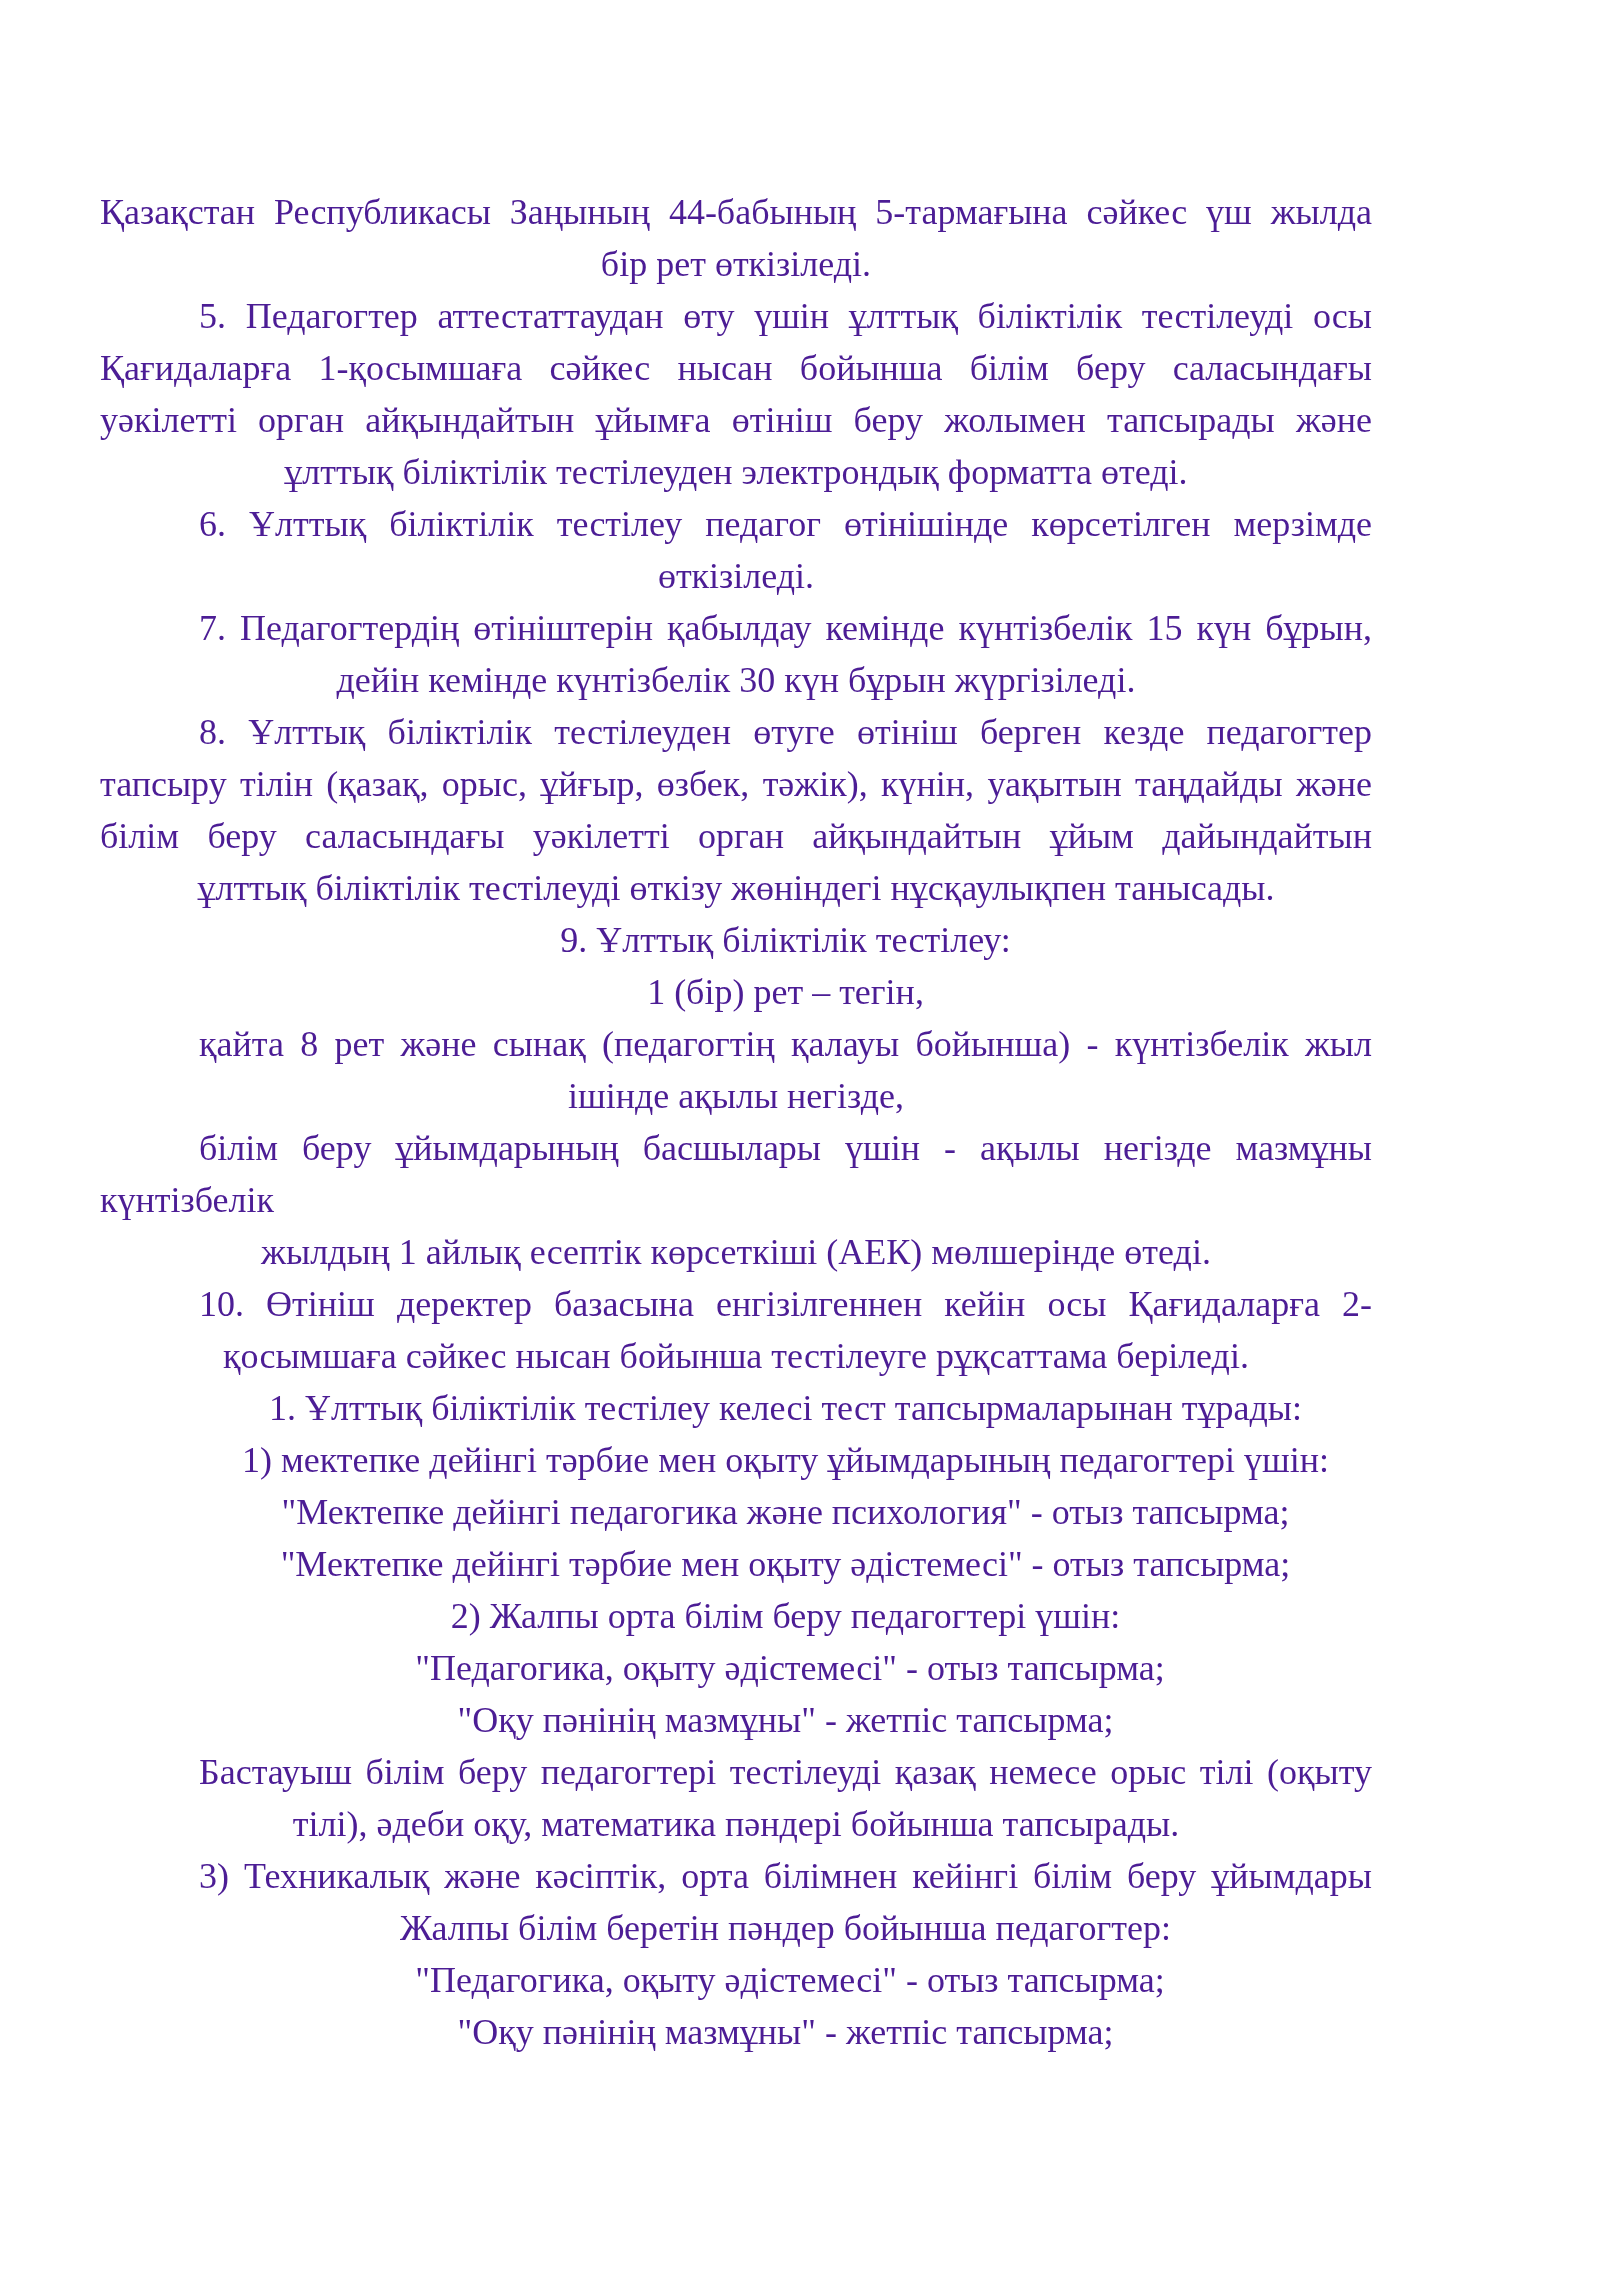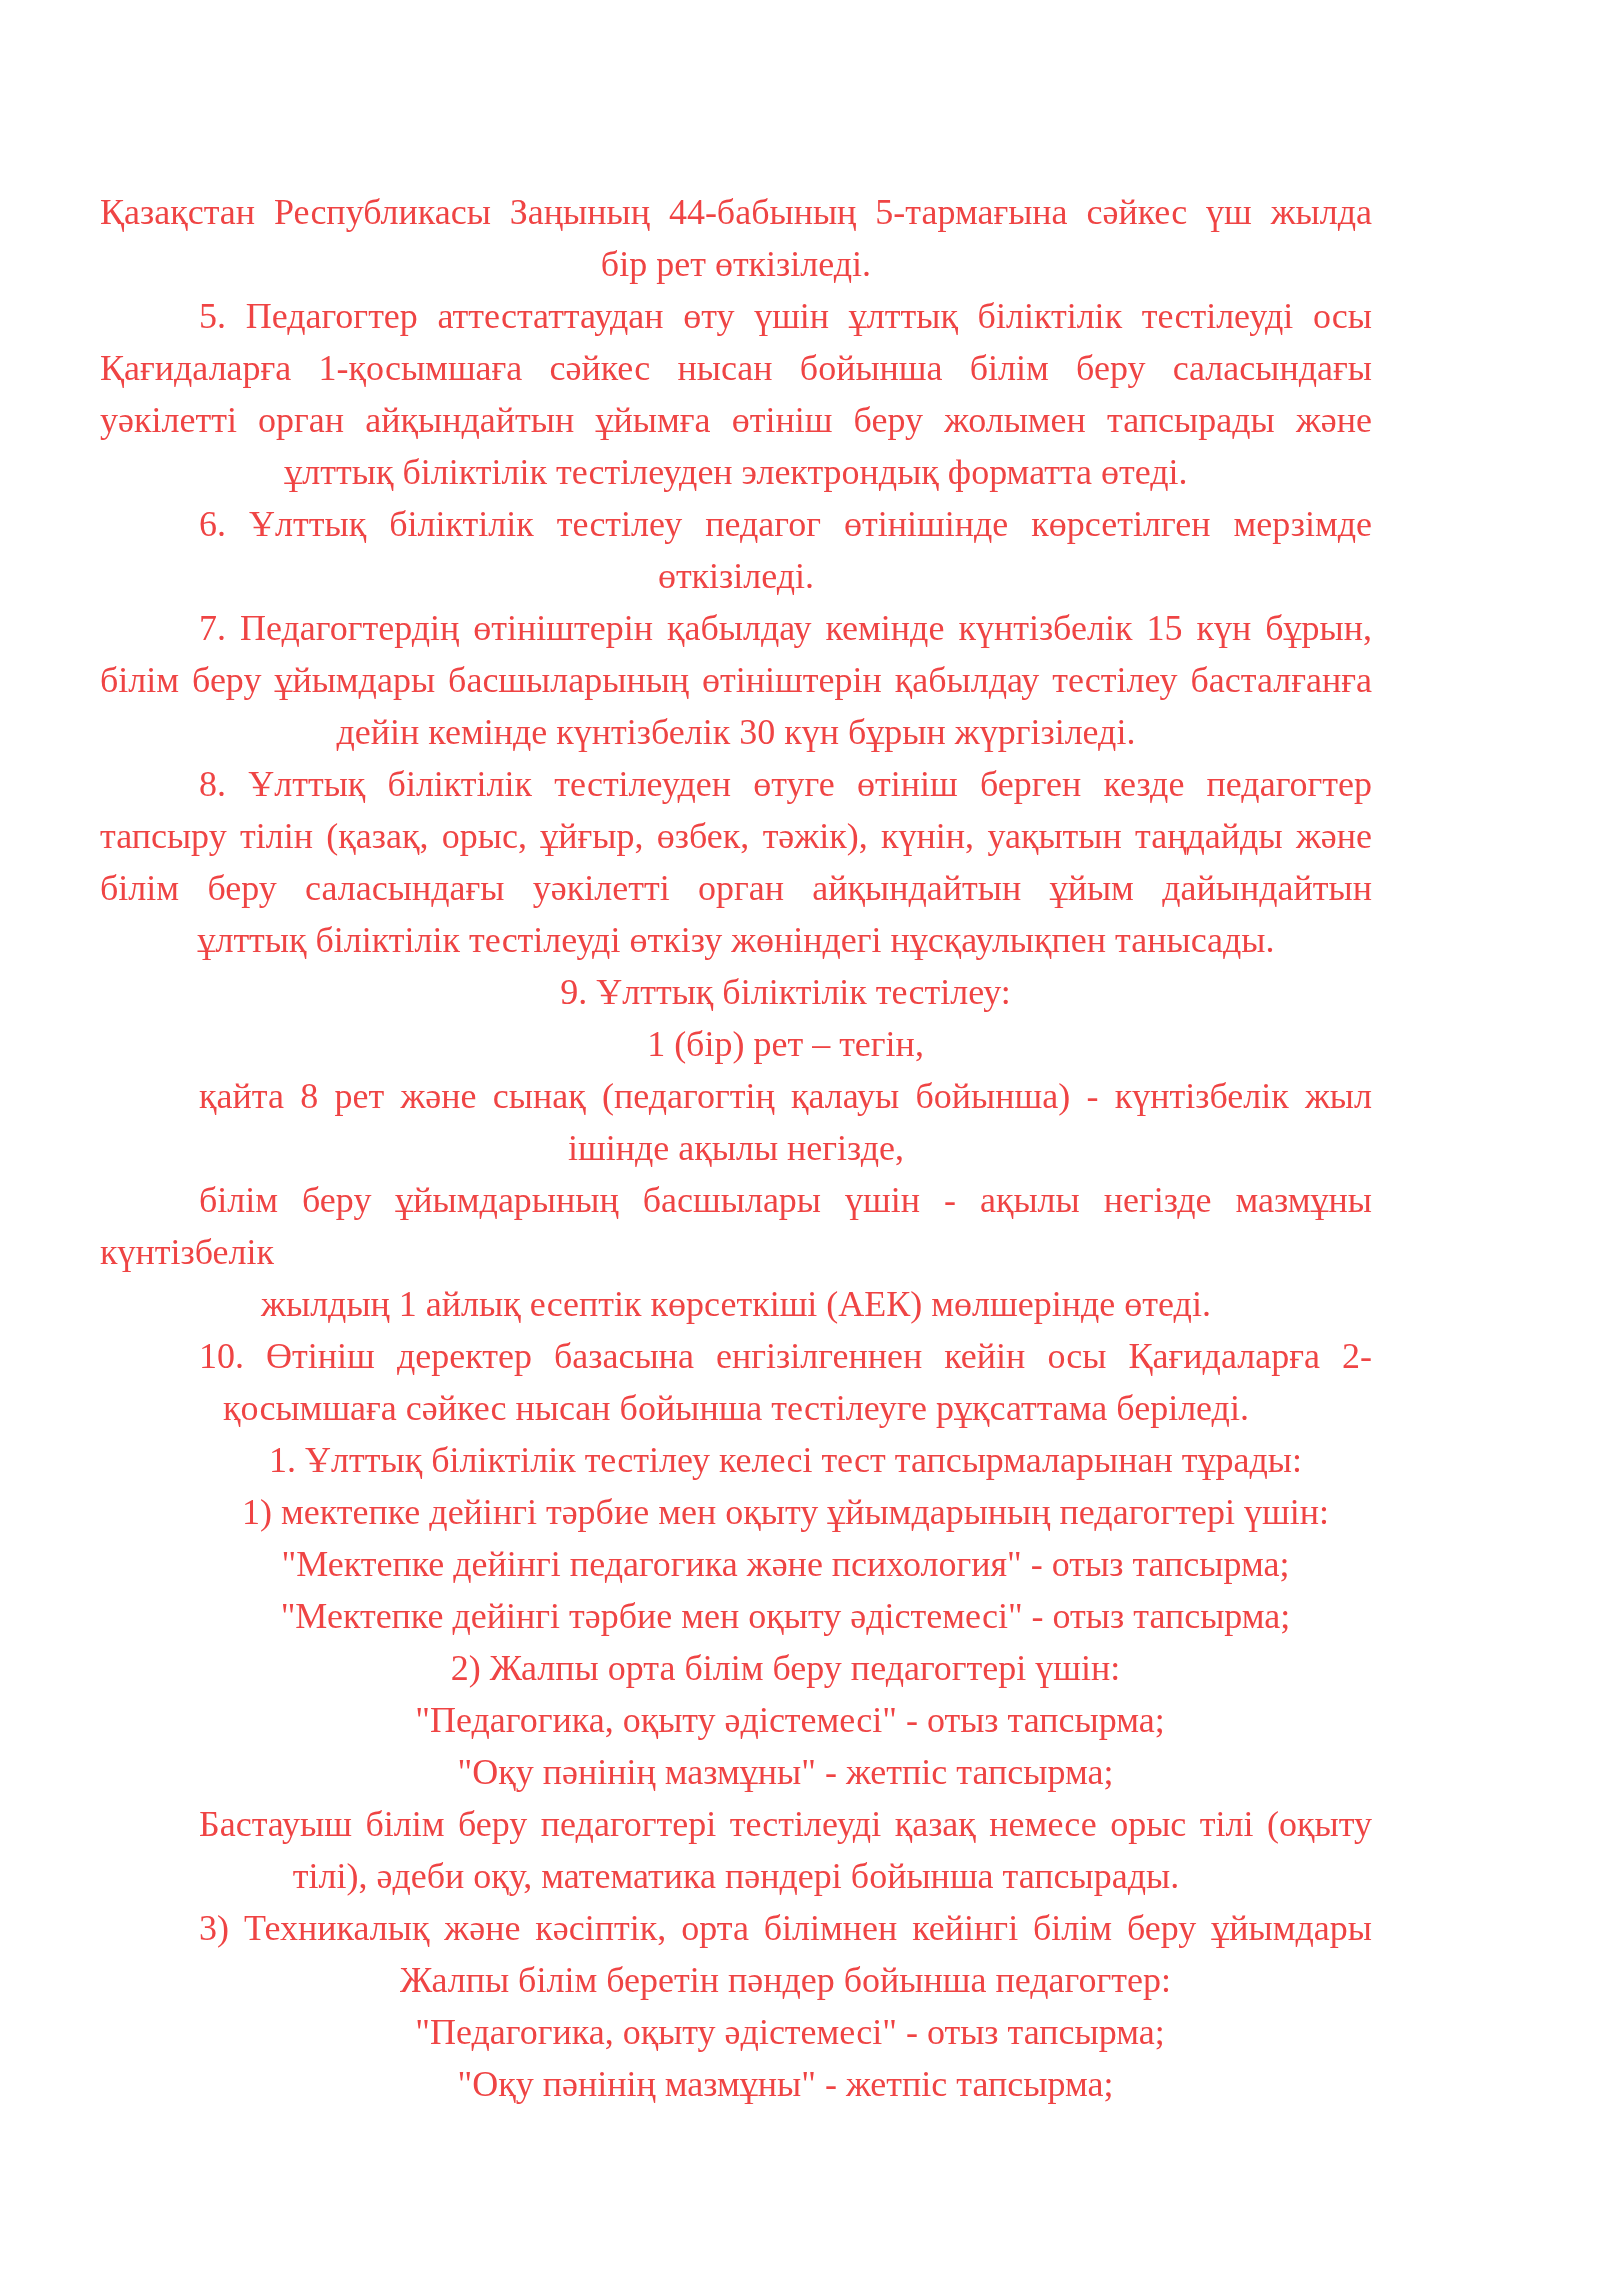--- a/index.html
+++ b/index.html
@@ -5,21 +5,21 @@
   html, body {
     margin: 0;
     padding: 0;
     background: #ffffff;
   }
   .page {
     position: relative;
     width: 1516px;
     height: 2293px;
     background: #ffffff;
-    color: #ef4444;
+    color: #4c1d95;
     font-family: "Liberation Serif", "DejaVu Serif", serif;
     font-size: 36px;
     box-sizing: border-box;
     padding: 186px 144px 8px 100px;
     overflow: hidden;
   }
   .ln {
     line-height: 52px;
     white-space: pre-wrap;
     text-align: center;
@@ -38,21 +38,20 @@
 <div class="page">
   <div class="ln just">Қазақстан Республикасы Заңының 44-бабының 5-тармағына сәйкес үш жылда</div>
   <div class="ln">бір рет өткізіледі.</div>
   <div class="ln ind just">5. Педагогтер аттестаттаудан өту үшін ұлттық біліктілік тестілеуді осы</div>
   <div class="ln just">Қағидаларға 1-қосымшаға сәйкес нысан бойынша білім беру саласындағы</div>
   <div class="ln just">уәкілетті орган айқындайтын ұйымға өтініш беру жолымен тапсырады және</div>
   <div class="ln">ұлттық біліктілік тестілеуден электрондық форматта өтеді.</div>
   <div class="ln ind just">6. Ұлттық біліктілік тестілеу педагог өтінішінде көрсетілген мерзімде</div>
   <div class="ln">өткізіледі.</div>
   <div class="ln ind just">7. Педагогтердің өтініштерін қабылдау кемінде күнтізбелік 15 күн бұрын,</div>
-  <div class="ln just">білім беру ұйымдары басшыларының өтініштерін қабылдау тестілеу басталғанға</div>
   <div class="ln">дейін кемінде күнтізбелік 30 күн бұрын жүргізіледі.</div>
   <div class="ln ind just">8. Ұлттық біліктілік тестілеуден өтуге өтініш берген кезде педагогтер</div>
   <div class="ln just">тапсыру тілін (қазақ, орыс, ұйғыр, өзбек, тәжік), күнін, уақытын таңдайды және</div>
   <div class="ln just">білім беру саласындағы уәкілетті орган айқындайтын ұйым дайындайтын</div>
   <div class="ln">ұлттық біліктілік тестілеуді өткізу жөніндегі нұсқаулықпен танысады.</div>
   <div class="ln ind">9. Ұлттық біліктілік тестілеу:</div>
   <div class="ln ind">1 (бір) рет – тегін,</div>
   <div class="ln ind just">қайта 8 рет және сынақ (педагогтің қалауы бойынша) - күнтізбелік жыл</div>
   <div class="ln">ішінде ақылы негізде,</div>
   <div class="ln ind just">білім беру ұйымдарының басшылары үшін - ақылы негізде мазмұны күнтізбелік</div>

